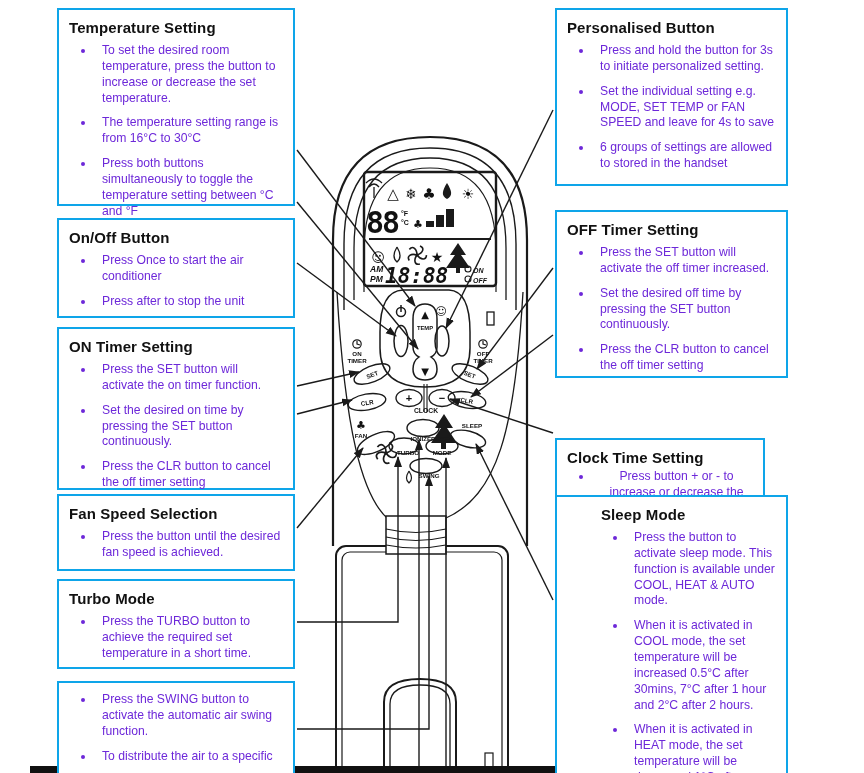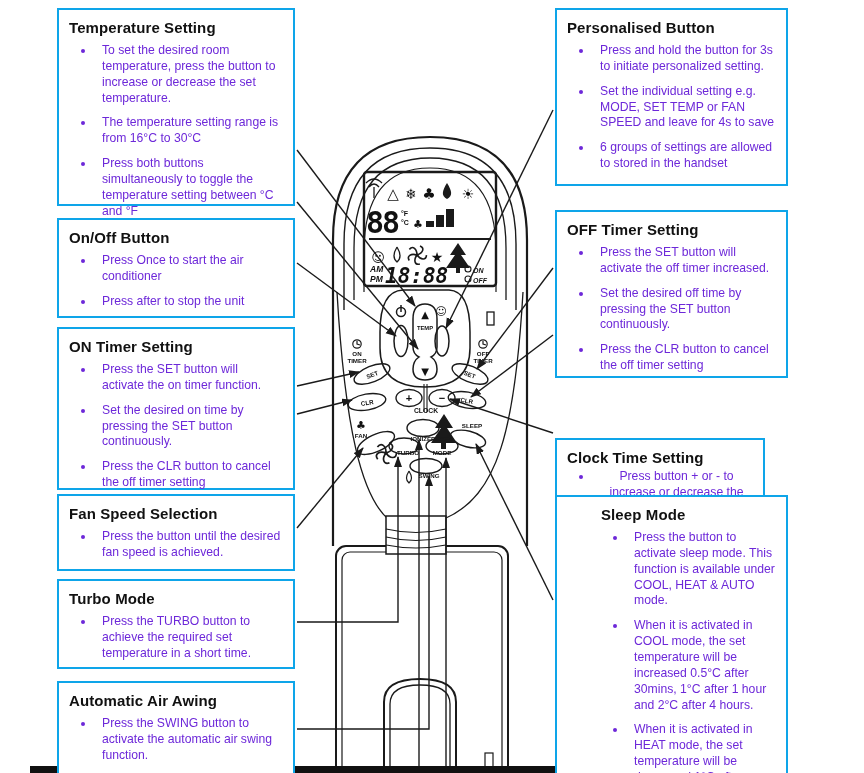--- a/index.html
+++ b/index.html
@@ -268,21 +268,20 @@
   </div>
 
   <div class="callout b-turbo">
     <h3>Turbo Mode</h3>
     <ul>
       <li>Press the TURBO button to achieve the required set temperature in a short time.</li>
     </ul>
   </div>
 
   <div class="callout b-swing">
-    <h3>Automatic Air Awing</h3>
     <ul>
       <li>Press the SWING button to activate the automatic air swing function.</li>
       <li>To distribute the air to a specific</li>
     </ul>
   </div>
 
   <div class="callout b-pers">
     <h3>Personalised Button</h3>
     <ul>
       <li>Press and hold the button for 3s to initiate personalized setting.</li>
@@ -304,18 +303,18 @@
     <h3>Clock Time Setting</h3>
     <ul>
       <li>Press button + or -  to increase or decrease the clock time.</li>
     </ul>
   </div>
 
   <div class="callout b-sleep">
     <h3>Sleep Mode</h3>
     <ul>
       <li>Press the button to activate sleep mode. This function is available under COOL, HEAT &amp; AUTO mode.</li>
-      <li>When it is activated in COOL mode, the set temperature will be increased 0.5°C after 30mins, 1°C after 1 hour and 2°C  after 4 hours.</li>
+      <li>When it is activated in COOL mode, the set temperature will be increased 0.5°C after 30mins, 7°C after 1 hour and 2°C  after 2 hours.</li>
       <li>When it is activated in HEAT mode, the set temperature will be decreased  1°C after 30mins, 2°C after 1 hour and  3°C after 2 hours.</li>
     </ul>
   </div>
 
 </div>
 
 </body></html>

